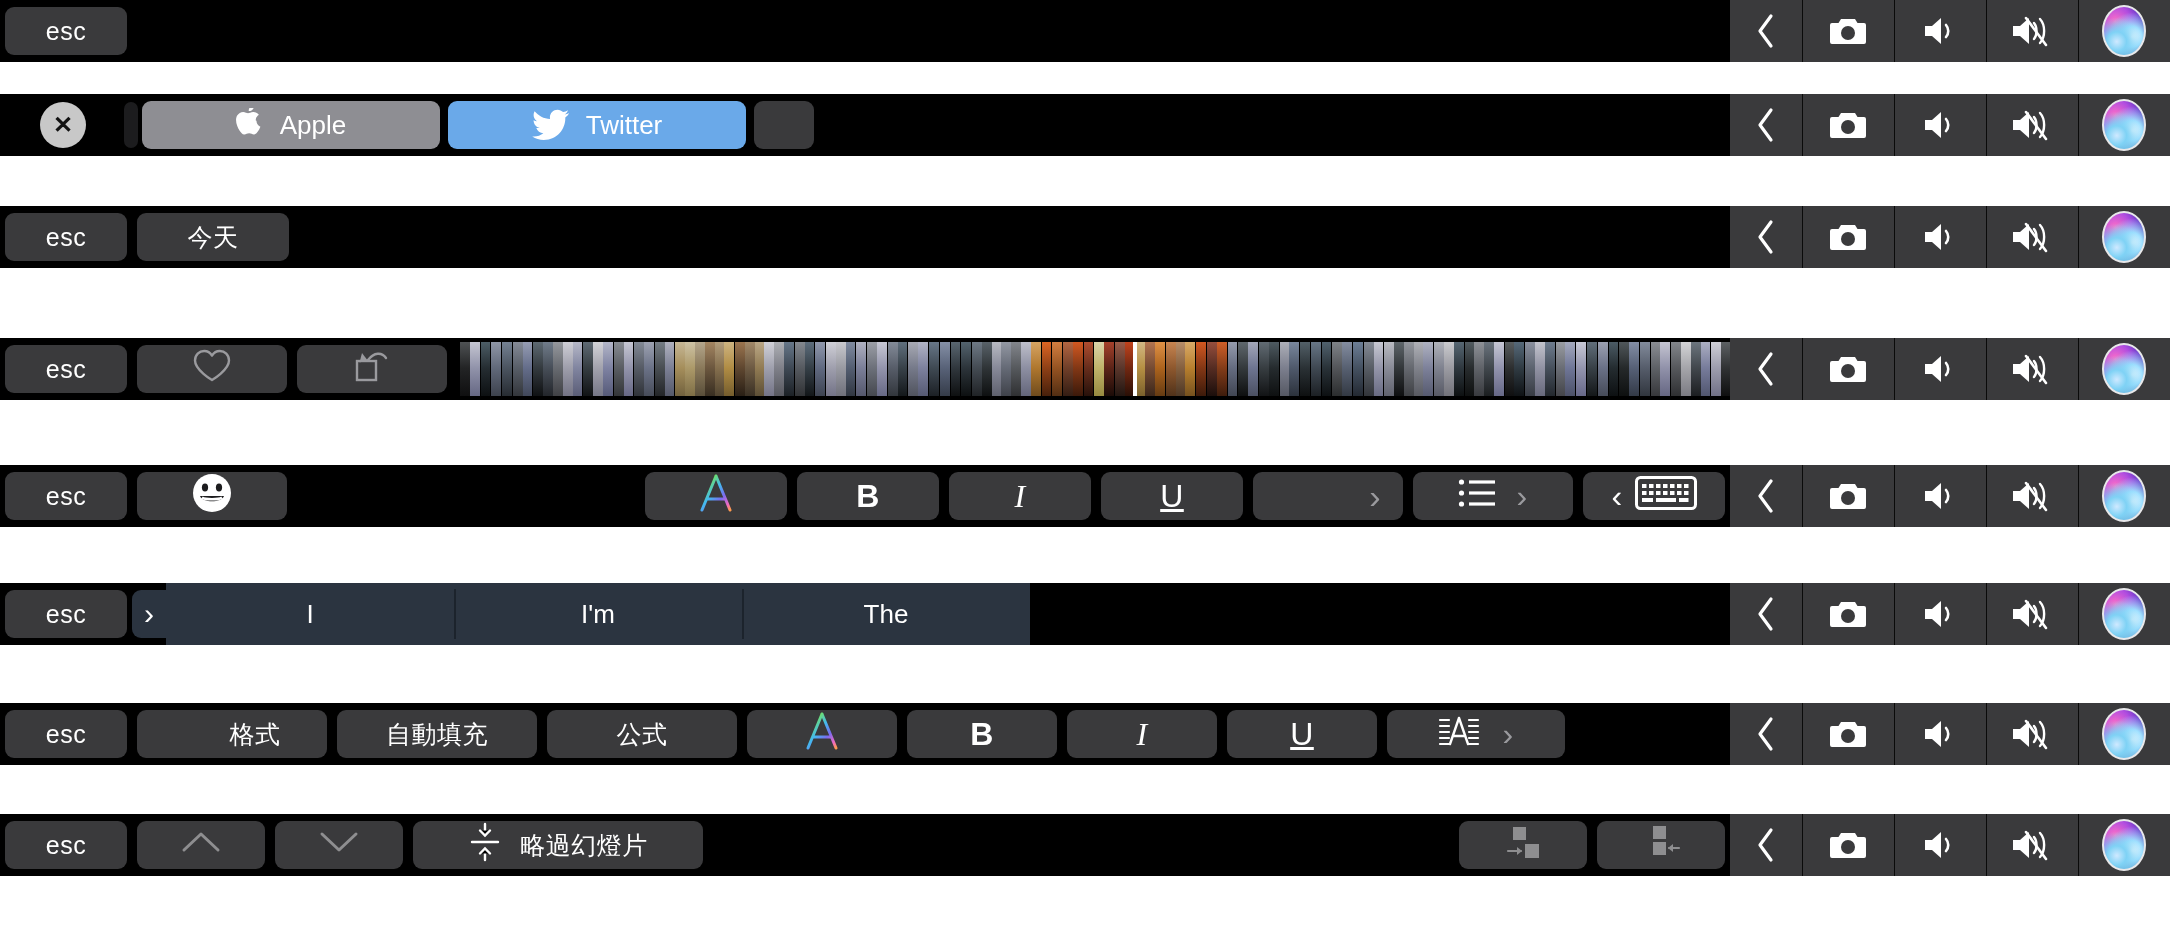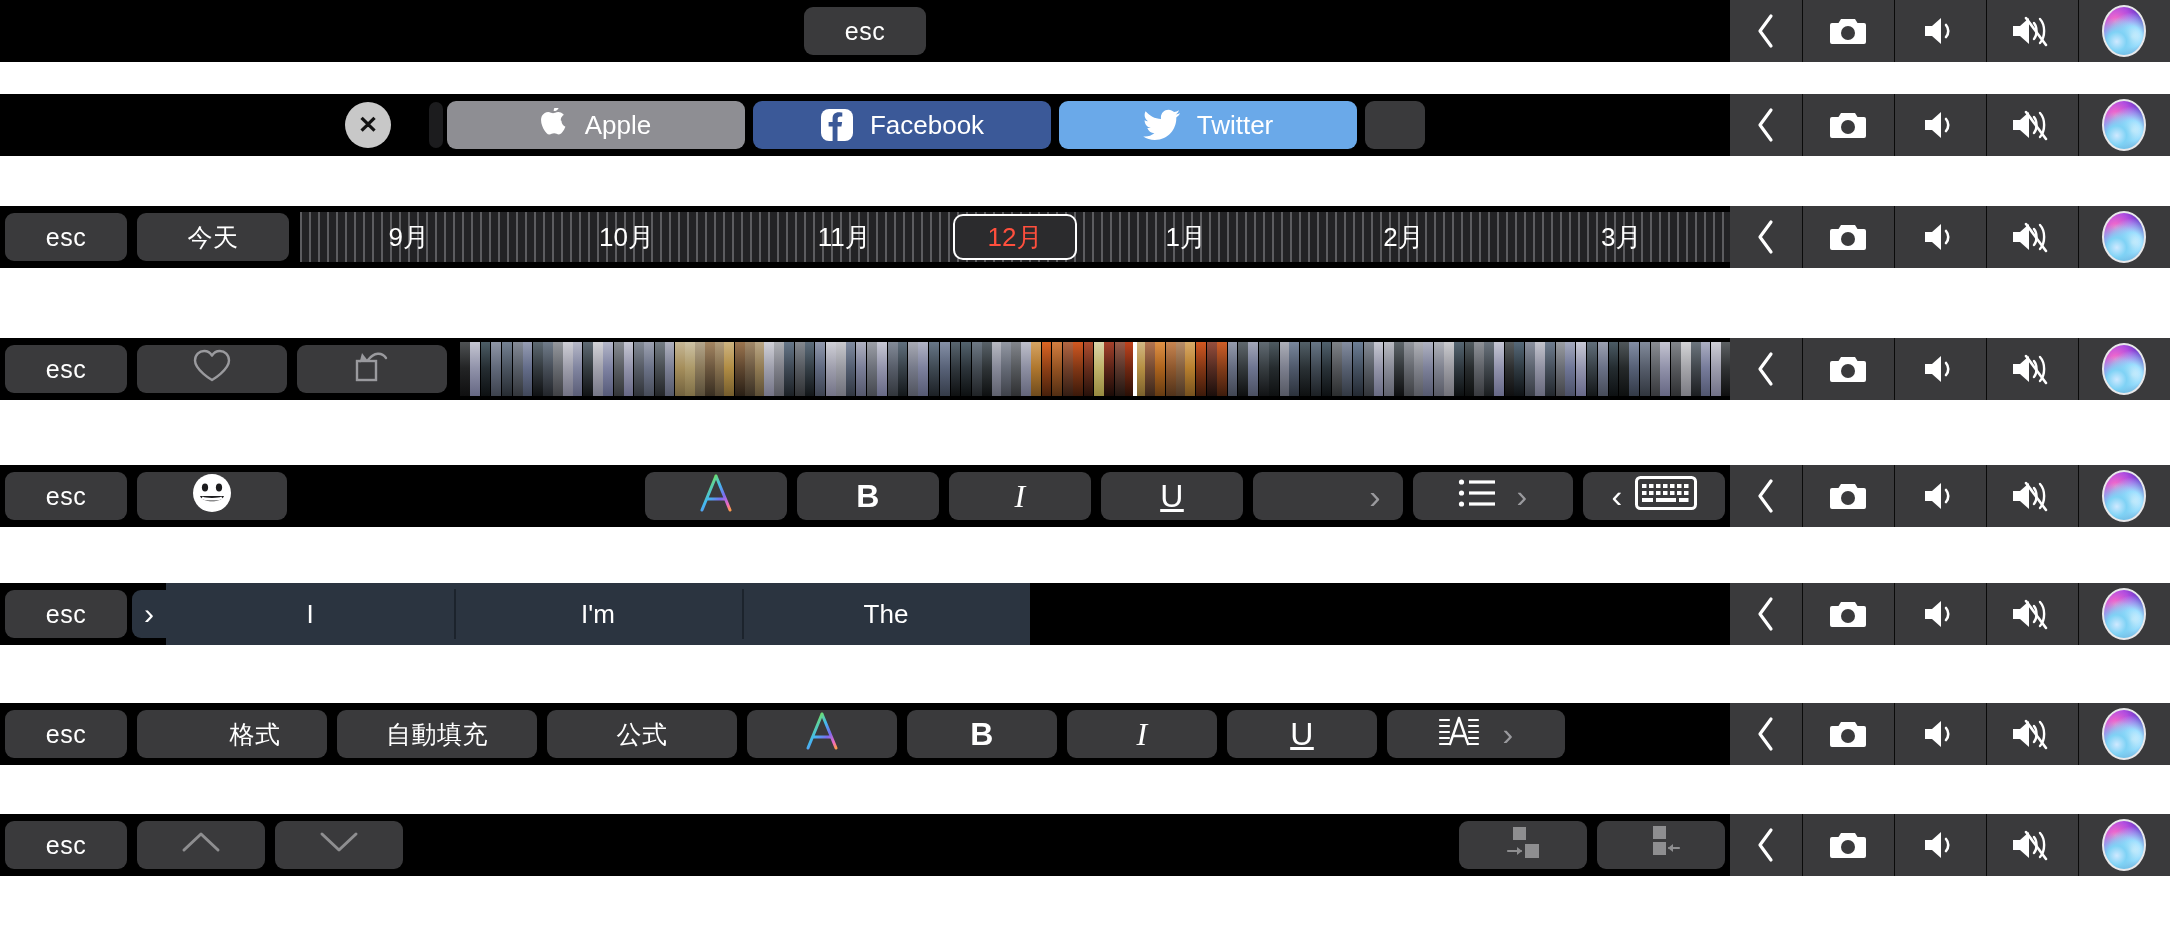--- a/index.html
+++ b/index.html
@@ -9,21 +9,21 @@
     font-family:"Liberation Sans", sans-serif;
     overflow:hidden;
   }
   .sheet{ width:2170px; height:930px; position:relative; background:#fff; }
 
   
   .row{
     position:absolute; left:0; width:2170px; height:62px;
     background:#000; display:flex; align-items:stretch;
   }
-  .left-zone{ position:relative; display:flex; align-items:stretch; flex:1 1 auto; min-width:0;justify-content:center; }
+  .left-zone{ position:relative; display:flex; align-items:stretch; flex:1 1 auto; min-width:0; }
 
   
   .key{
     background:#3a3a3c; border-radius:9px;
     display:flex; align-items:center; justify-content:center;
     color:#fff; font-size:25px; letter-spacing:.5px;
     height:48px; align-self:center; margin:0 5px;
     white-space:nowrap;
   }
   .key.cjk{ font-size:25px; }
@@ -174,29 +174,20 @@
         <span class="glyph">
           <svg width="28" height="34" viewBox="0 0 28 34" aria-hidden="true">
               <path d="M19.3 17.8c0-4 3.3-5.9 3.4-6-1.9-2.7-4.8-3.1-5.8-3.2-2.5-.2-4.8 1.4-6 1.4-1.2 0-3.2-1.4-5.2-1.4-2.7.1-5.2 1.6-6.6 4C-3.8 17.4-1 25 1.8 29.1c1.4 2 3 4.2 5.1 4.1 2-.1 2.8-1.3 5.2-1.3s3.1 1.3 5.2 1.3c2.2 0 3.5-2 4.8-4 1.5-2.3 2.1-4.5 2.2-4.6-.1-.1-4.2-1.6-4.2-6.4z" fill="#fff" transform="translate(2,-4) scale(0.92)"></path>
               <path d="M16.2 5.6c1.1-1.3 1.8-3.1 1.6-4.9-1.5.1-3.4 1-4.5 2.3-1 1.1-1.9 3-1.6 4.7 1.7.1 3.4-.8 4.5-2.1z" fill="#fff" transform="translate(2,-4) scale(0.92)"></path>
             </svg>
         </span>
         <span>Apple</span>
       </div>
 
 
-      <div class="app" id="app2" style="width:298px;background:#3b5998;">
-        <span class="glyph">
-          <svg width="34" height="34" viewBox="0 0 34 34" aria-hidden="true">
-              <rect x="1" y="1" width="32" height="32" rx="8" fill="#fff"></rect>
-              <path d="M21.4 18.6l.7-4.6h-4.4v-3c0-1.3.6-2.5 2.6-2.5h2V4.6s-1.8-.3-3.6-.3c-3.7 0-6.1 2.2-6.1 6.3v3.4H8.6v4.6h4V33h4.9V18.6z" fill="#3b5998"></path>
-            </svg>
-        </span>
-        <span>Facebook</span>
-      </div>
 
       <div class="app" id="app3" style="width:298px;background:#6aa9e9;">
         <span class="glyph">
           <svg width="38" height="32" viewBox="0 0 38 32" aria-hidden="true">
               <path d="M37 4.3c-1.4.6-2.9 1-4.4 1.2 1.6-1 2.8-2.5 3.4-4.3-1.5.9-3.1 1.5-4.9 1.9C29.7 1.6 27.7.7 25.5.7c-4.2 0-7.6 3.4-7.6 7.6 0 .6.1 1.2.2 1.7C11.8 9.7 6.3 6.7 2.6 2.2c-.7 1.1-1 2.4-1 3.8 0 2.6 1.3 4.9 3.4 6.3-1.2 0-2.4-.4-3.4-1v.1c0 3.7 2.6 6.7 6.1 7.4-.6.2-1.3.3-2 .3-.5 0-1 0-1.4-.1 1 3 3.8 5.2 7.1 5.3-2.6 2-5.9 3.3-9.4 3.3-.6 0-1.2 0-1.8-.1 3.4 2.1 7.3 3.4 11.6 3.4 13.9 0 21.5-11.5 21.5-21.5v-1c1.5-1 2.8-2.4 3.7-3.9z" fill="#fff"></path>
             </svg>
         </span>
         <span>Twitter</span>
       </div>
 
@@ -230,31 +221,20 @@
       <div class="cs-item">
         <div class="siri"></div>
       </div>
     </div>
   </div>
 
   <div class="row" style="top:206px;">
     <div class="left-zone">
       <div class="key esc">esc</div>
       <div class="key cjk" style="width:152px;">今天</div>
-      <div class="cal">
-        <div class="cal-months">
-          <div class="cal-m">9月</div>
-          <div class="cal-m">10月</div>
-          <div class="cal-m">11月</div>
-          <div class="cal-m sel">12月</div>
-          <div class="cal-m">1月</div>
-          <div class="cal-m">2月</div>
-          <div class="cal-m">3月</div>
-        </div>
-      </div>
     </div>
     <div class="cstrip">
       <div class="cs-item expand">
         <svg width="22" height="36" viewBox="0 0 22 36" aria-hidden="true">
             <path d="M16 3 L5 18 L16 33" fill="none" stroke="#fff" stroke-width="3.2" stroke-linecap="round" stroke-linejoin="round"></path>
           </svg>
       </div>
       <div class="cs-item">
         <svg width="40" height="32" viewBox="0 0 40 32" aria-hidden="true">
             <path d="M13 4h14l2.5 4H36a2 2 0 012 2v17a2 2 0 01-2 2H4a2 2 0 01-2-2V10a2 2 0 012-2h6.5z" fill="#fff"></path>
@@ -691,20 +671,34 @@
             </svg>
         </span>
       </div>
       <div class="key" style="width:128px;">
         <span>
           <svg width="40" height="26" viewBox="0 0 40 26" aria-hidden="true">
               <path d="M3 5 L20 21 L37 5" fill="none" stroke="#8e8e90" stroke-width="3" stroke-linecap="round" stroke-linejoin="round"></path>
             </svg>
         </span>
       </div>
+      <div class="key cjk" style="width:290px;gap:18px;">
+        <span>
+          <svg width="34" height="42" viewBox="0 0 34 42" aria-hidden="true">
+            <g stroke="#fff" stroke-width="2.4" stroke-linecap="round">
+              <path d="M17 3 v11"></path>
+                <path d="M12 9.5 L17 14.5 L22 9.5"></path>
+              <path d="M4 21 H30"></path>
+              <path d="M17 39 v-11"></path>
+                <path d="M12 32.5 L17 27.5 L22 32.5"></path>
+            </g>
+          </svg>
+        </span>
+        <span>略過幻燈片</span>
+      </div>
       <div style="flex:1 1 auto;"></div>
       <div class="key" style="width:128px;">
         <span>
           <svg width="46" height="38" viewBox="0 0 46 38" aria-hidden="true">
             <rect class="sq" x="13" y="4" width="13" height="13" fill="#8e8e90"></rect>
             <rect class="sq" x="25" y="21" width="14" height="14" fill="#8e8e90"></rect>
             <path d="M8 28 H21" stroke="#8e8e90" stroke-width="2.2" stroke-linecap="round"></path>
             <path d="M17 24 L22 28 L17 32 Z" fill="#8e8e90"></path>
           </svg>
         </span>

